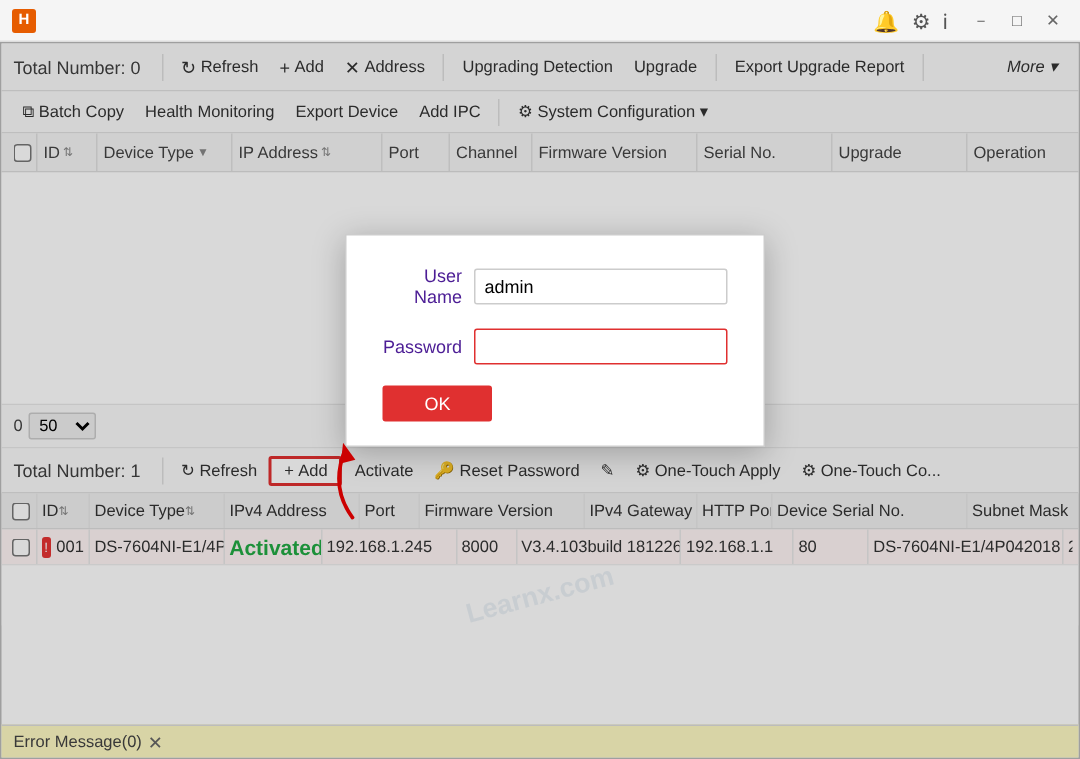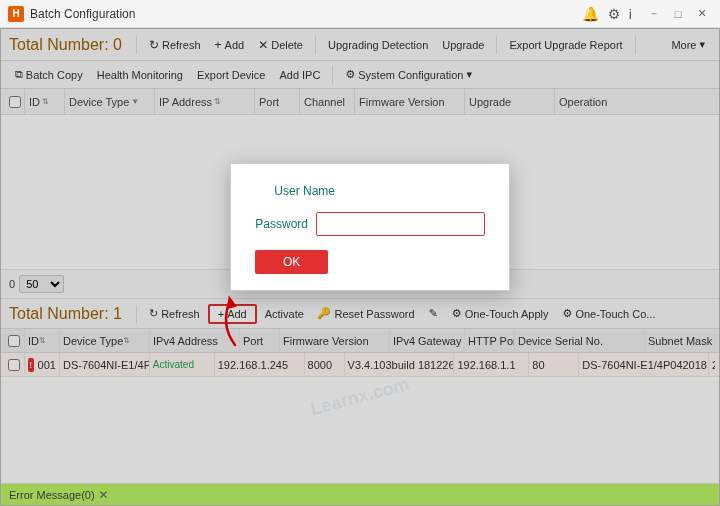--- a/index.html
+++ b/index.html
@@ -29,21 +29,21 @@
     
     .toolbar-top {
       background: #fafafa;
       border-bottom: 1px solid #e0e0e0;
       height: 32px;
       display: flex;
       align-items: center;
       padding: 0 8px;
       gap: 2px;
     }
-    .total-number { color: #a16207; font-size: 16px; margin-right: 8px; }
+    .total-number { color: #404040; font-size: 12px; margin-right: 8px; }
     .toolbar-separator { width: 1px; height: 18px; background: #ddd; margin: 0 4px; }
     .toolbar-btn {
       display: flex; align-items: center; gap: 3px; padding: 2px 6px; cursor: pointer;
       color: #333; font-size: 11px; border-radius: 2px; white-space: nowrap;
     }
     .toolbar-btn .icon { font-size: 12px; }
 
     
     .toolbar-second {
       background: #fafafa;
@@ -164,27 +164,27 @@
     .dcol-devtype { width: 90px; }
     .dcol-security { width: 65px; }
     .dcol-ipv4 { width: 90px; }
     .dcol-port { width: 40px; }
     .dcol-firmware { width: 110px; }
     .dcol-gateway { width: 75px; align-items: center; }
     .dcol-httpport { width: 50px; }
     .dcol-serial { width: 130px; }
     .dcol-subnet { width: 90px; }
 
-    .status-activated { color: #22aa44; font-size: 10px; }
+    .status-activated { color: #22aa44; font-size: 14px; font-weight: bold; }
     .row-icon { width: 14px; height: 14px; background: #e63333; border-radius: 2px; display: flex; align-items: center; justify-content: center; color: white; font-size: 9px; margin-right: 2px; }
 
     
     .status-bar {
       height: 22px;
-      background: #bef264;
+      background: #fef9c3;
       border-top: 1px solid #ddd;
       display: flex;
       align-items: center;
       padding: 0 8px;
       font-size: 11px;
       color: #444;
       gap: 4px;
     }
     .error-icon { color: #666; font-size: 12px; cursor: pointer; }
 
@@ -204,21 +204,21 @@
       box-shadow: 0 4px 20px rgba(0,0,0,0.25);
       width: 280px;
       padding: 20px 24px 16px 24px;
     }
     .modal-row {
       display: flex;
       align-items: center;
       margin-bottom: 14px;
       gap: 8px;
     }
-    .modal-label { width: 80px; text-align: right; font-size: 12px; color: #0f766e; }
+    .modal-label { width: 80px; text-align: right; font-size: 12px; color: #4c1d95; }
     .modal-input {
       flex: 1; height: 24px; border: 1px solid #ccc; border-radius: 2px;
       font-size: 12px; padding: 0 6px; outline: none;
     }
     .modal-footer { display: flex; justify-content: flex-start; margin-top: 8px; }
     .btn-ok {
       background: #e03030;
       color: white;
       border: none;
       border-radius: 2px;
@@ -236,31 +236,30 @@
       align-items: center;
       gap: 3px;
       padding: 2px 8px;
       cursor: pointer;
       font-size: 11px;
       border-radius: 2px;
     }
 
     .sort-icon { font-size: 8px; color: #888; }
 
-    .more-btn { margin-left: auto; }
+    .more-btn { margin-left: auto; font-style: italic; }
   </style>
 </head>
 <body>
 
 <div style="width:720px; height:506px; position:relative; background:#f0f0f0;">
 
   <div class="title-bar">
     <div class="title-bar-left">
       <div class="title-bar-icon">H</div>
-      <span class="title-bar-text">Batch Configuration</span>
     </div>
     <div style="display:flex; align-items:center; gap:12px;">
       <div class="title-bar-icons">
         <span>🔔</span>
         <span>⚙</span>
         <span>ℹ</span>
       </div>
       <div class="title-bar-controls">
         <div class="title-bar-btn">－</div>
         <div class="title-bar-btn">□</div>
@@ -277,21 +276,21 @@
       <div class="toolbar-btn">
         <span class="icon">↻</span>
         <span>Refresh</span>
       </div>
       <div class="toolbar-btn">
         <span class="icon">+</span>
         <span>Add</span>
       </div>
       <div class="toolbar-btn">
         <span class="icon">✕</span>
-        <span>Delete</span>
+        <span>Address</span>
       </div>
       <div class="toolbar-separator"></div>
       <div class="toolbar-btn">
         <span>Upgrading Detection</span>
       </div>
       <div class="toolbar-btn">
         <span>Upgrade</span>
       </div>
       <div class="toolbar-separator"></div>
       <div class="toolbar-btn">
@@ -343,20 +342,23 @@
         <span class="sort-icon">⇅</span>
       </div>
       <div class="th col-port">
           <span>Port</span>
         </div>
       <div class="th col-channel">
           <span>Channel</span>
         </div>
       <div class="th col-firmware">
           <span>Firmware Version</span>
+        </div>
+      <div class="th col-serial">
+          <span>Serial No.</span>
         </div>
       <div class="th col-upgrade">
           <span>Upgrade</span>
         </div>
       <div class="th col-operation">
           <span>Operation</span>
         </div>
     </div>
 
     <div class="watermark-area" style="height:50px;">
@@ -484,20 +486,21 @@
     <div class="status-bar">
       <span>Error Message(0)</span>
       <span class="error-icon">✕</span>
     </div>
   </div>
 
   <div class="modal-overlay" style="top:28px;">
     <div class="modal" style="position:relative; margin-top:-80px; margin-left:20px;">
       <div class="modal-row">
         <label class="modal-label">User Name</label>
+        <input class="modal-input" type="text" value="admin" style="">
       </div>
       <div class="modal-row">
         <label class="modal-label">Password</label>
         <input class="modal-input" type="password" style="border: 1.5px solid rgb(224, 48, 48);">
       </div>
       <div class="modal-footer">
         <button class="btn-ok">OK</button>
       </div>
     </div>
   </div>

